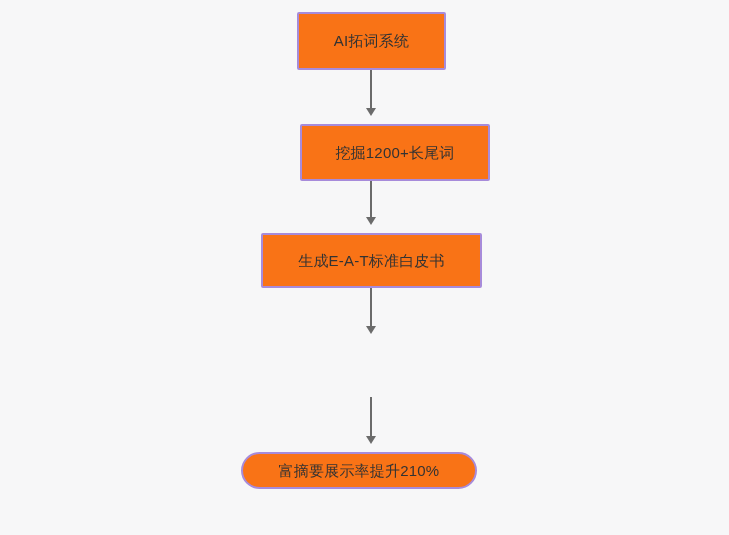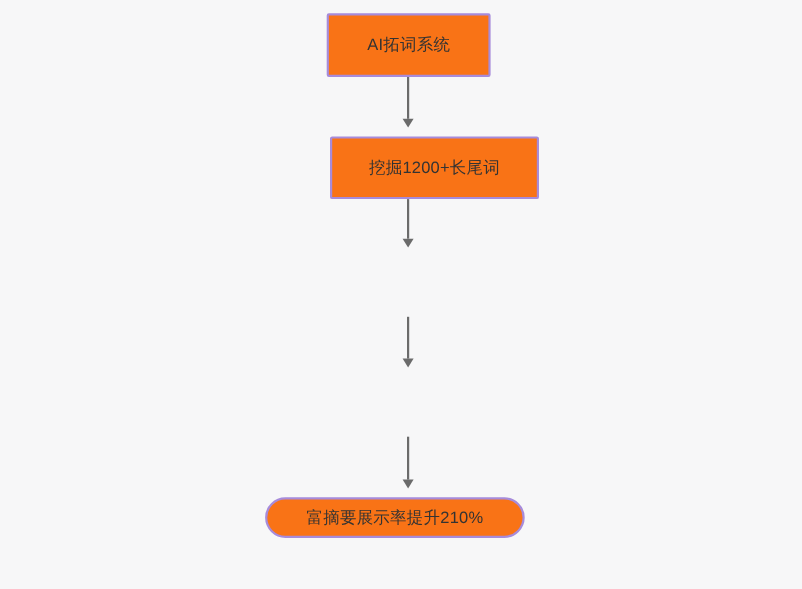--- a/index.html
+++ b/index.html
@@ -70,19 +70,22 @@
   <div class="arrowhead" style="left:366px; top:436px;"></div>
 
   <div class="node" style="left:297px; top:12px; width:149px; height:58px;">
     <span class="node-label">AI拓词系统</span>
   </div>
 
   <div class="node" style="left:276px; top:124px; width:190px; height:57px;margin-left:24px;">
     <span class="node-label">挖掘1200+长尾词</span>
   </div>
 
+  <div class="node" style="left:261px; top:233px; width:221px; height:55px;">
+    <span class="node-label">生成E-A-T标准白皮书</span>
+  </div>
 
 
   <div class="node" style="left:241px; top:452px; width:236px; height:37px;border-radius:23px;">
     <span class="node-label">富摘要展示率提升210%</span>
   </div>
 
 </div>
 
 </body></html>

